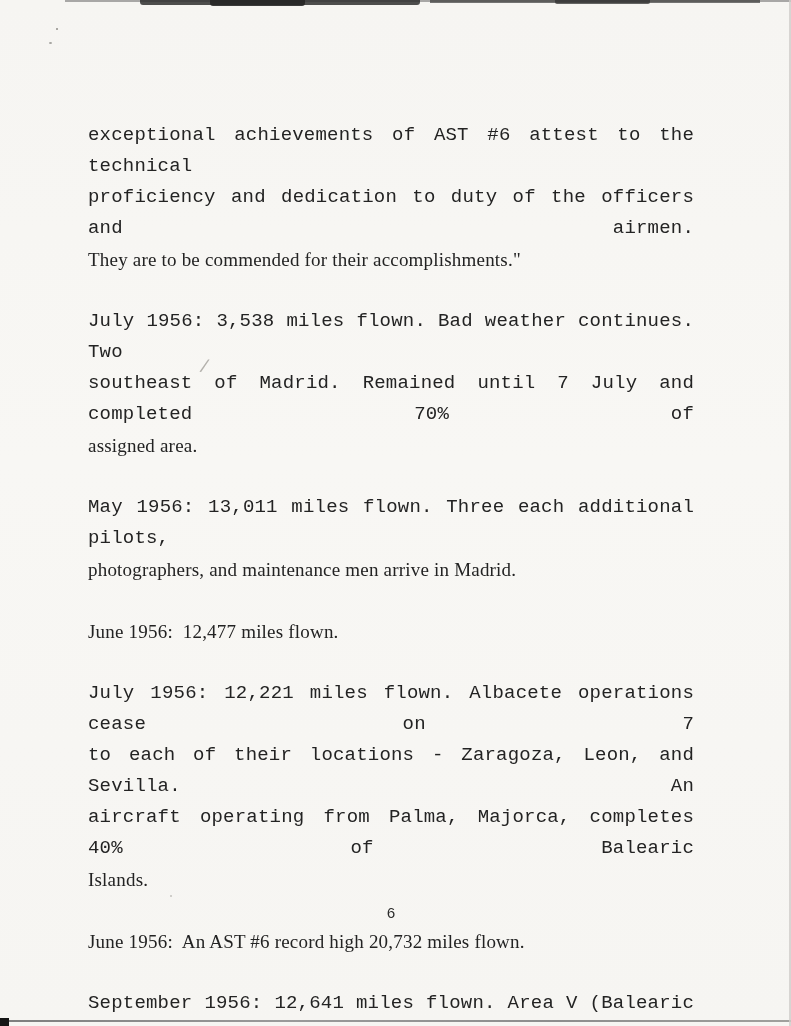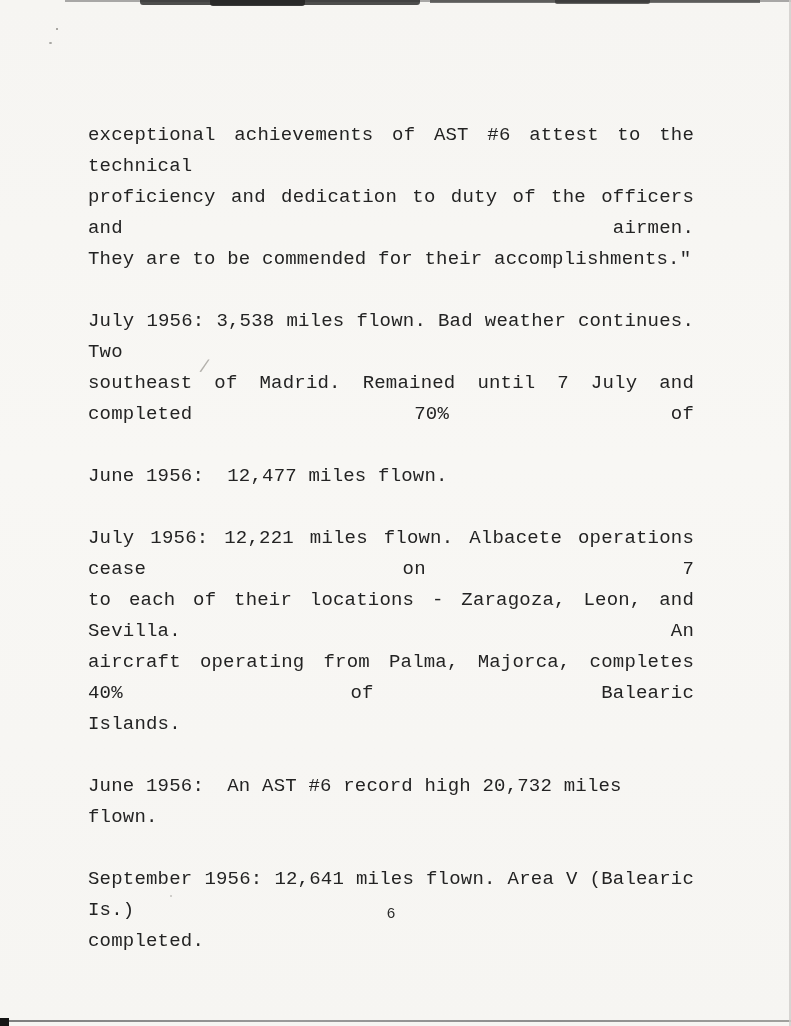--- a/index.html
+++ b/index.html
@@ -22,21 +22,21 @@
     color: #232323;
     letter-spacing: 0.2px;
   }
   .para { margin: 0 0 31px 0; }
   .line { min-height: 31px; }
   .line.just {
     text-align: justify;
     text-align-last: justify;
     -moz-text-align-last: justify;
   }
-  .line.plain { white-space: pre-wrap; }
+  .line.plain { white-space: pre-wrap; font-family: Liberation Serif, serif; }
   .pagenum {
     position: absolute;
     left: 88px;
     top: 899px;
     width: 606px;
     text-align: center;
     font-size: 15px;
     line-height: 31px;
     color: #2a2a2a;
   }
@@ -87,20 +87,25 @@
 
   <div class="doc">
       <div class="para">
         <div class="line just">exceptional achievements of AST #6 attest to the technical</div>
         <div class="line just">proficiency and dedication to duty of the officers and airmen.</div>
         <div class="line plain">They are to be commended for their accomplishments."</div>
       </div>
       <div class="para">
         <div class="line just">July 1956:  3,538 miles flown.  Bad weather continues.  Two</div>
         <div class="line just">southeast of Madrid.  Remained until 7 July and completed 70% of</div>
+        <div class="line plain">assigned area.</div>
+      </div>
+      <div class="para">
+        <div class="line just">May 1956:  13,011 miles flown.  Three each additional pilots,</div>
+        <div class="line plain">photographers, and maintenance men arrive in Madrid.</div>
       </div>
       <div class="para">
         <div class="line plain">June 1956:  12,477 miles flown.</div>
       </div>
       <div class="para">
         <div class="line just">July 1956:  12,221 miles flown.  Albacete operations cease on 7</div>
         <div class="line just">to each of their locations - Zaragoza, Leon, and Sevilla.  An</div>
         <div class="line just">aircraft operating from Palma, Majorca, completes 40% of Balearic</div>
         <div class="line plain">Islands.</div>
       </div>

